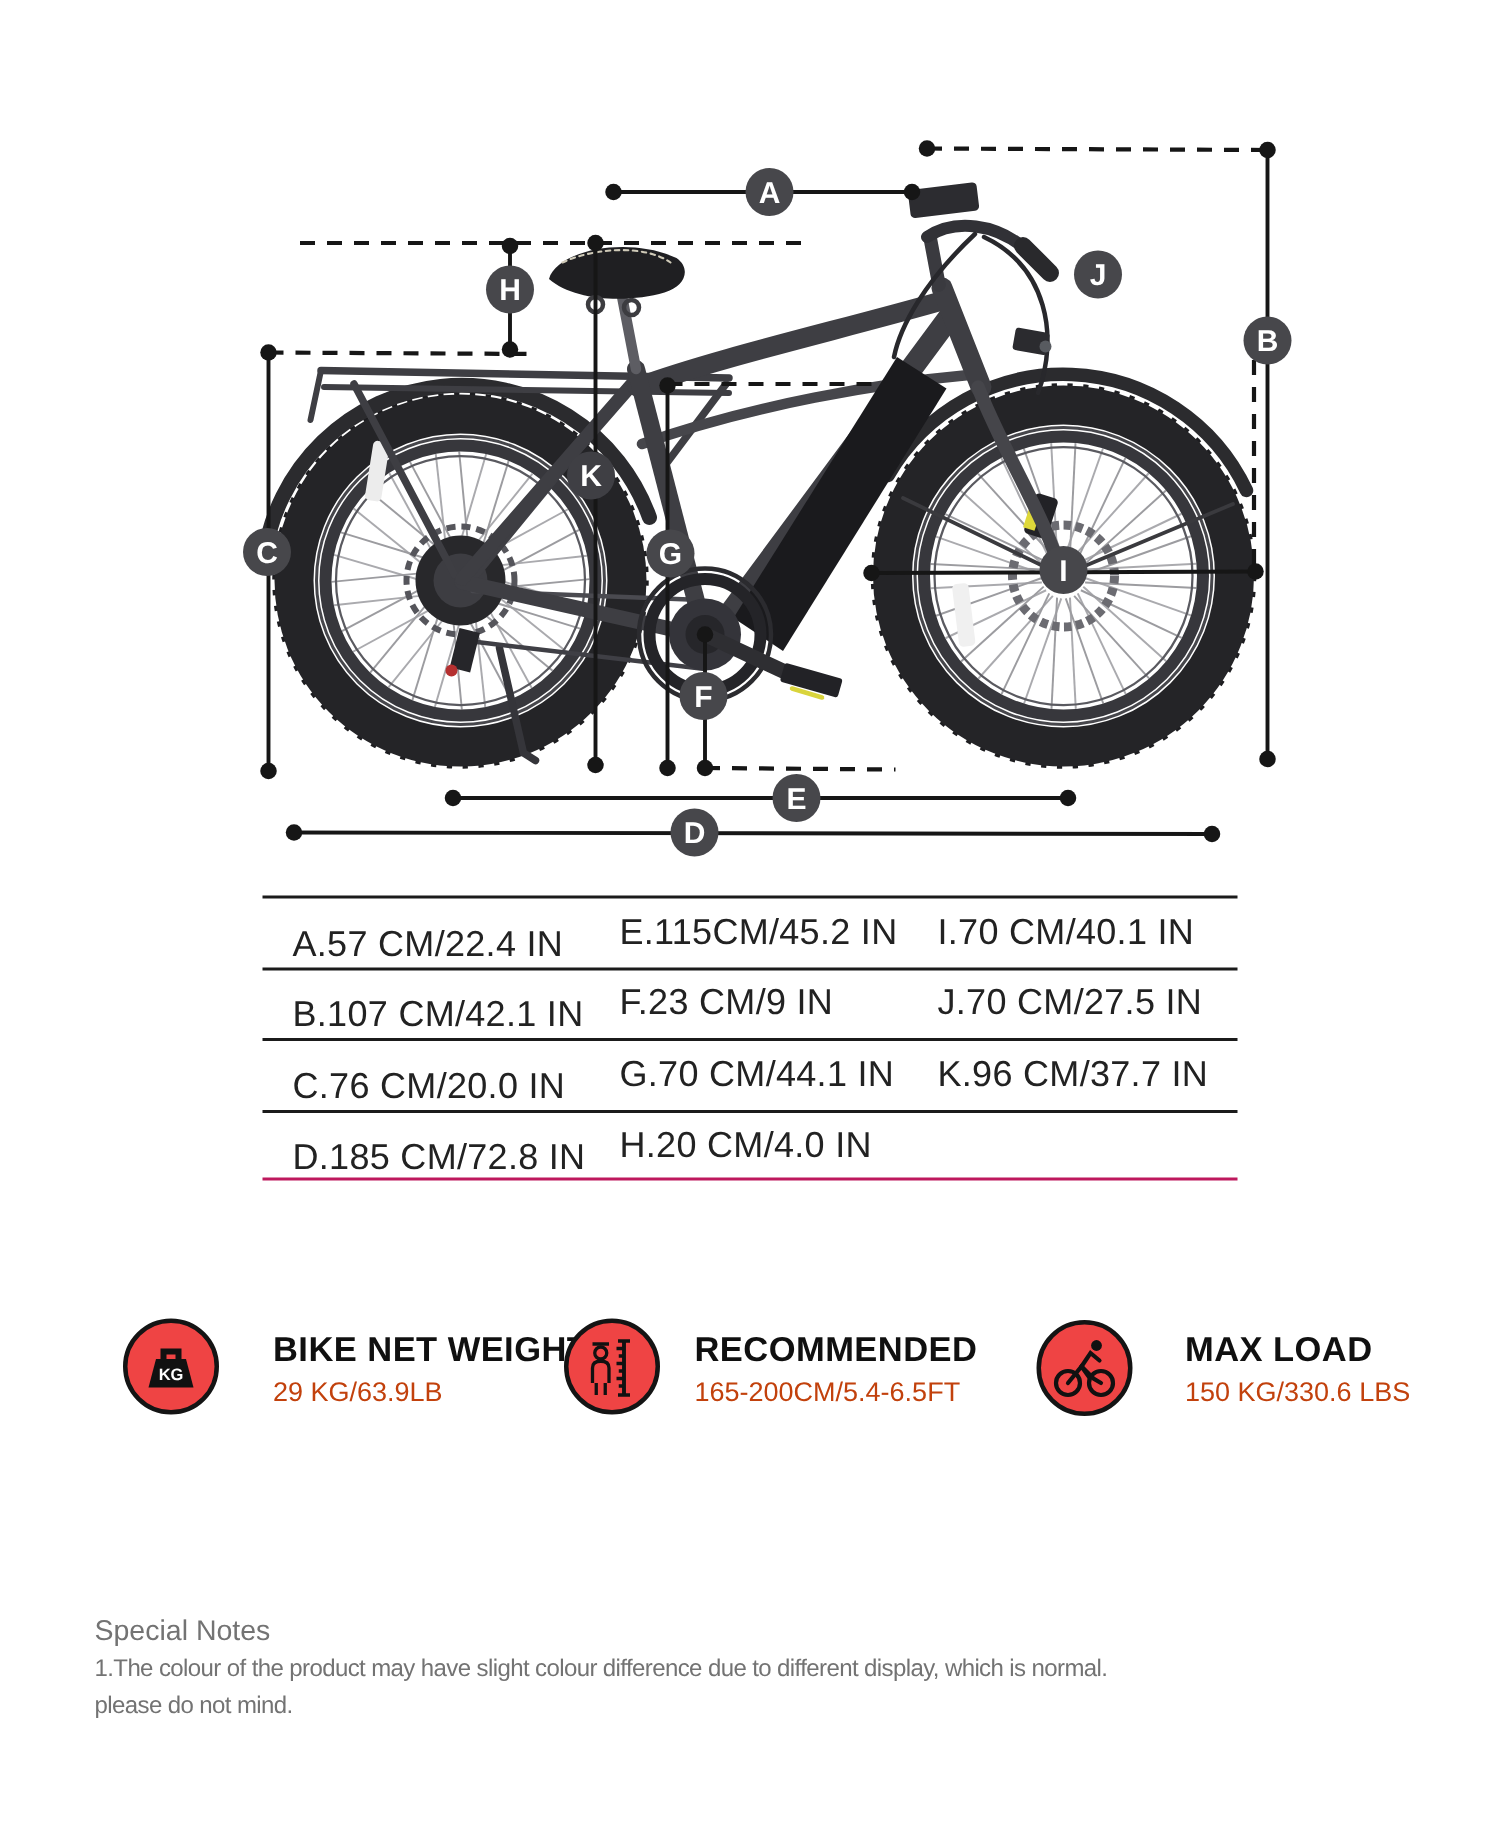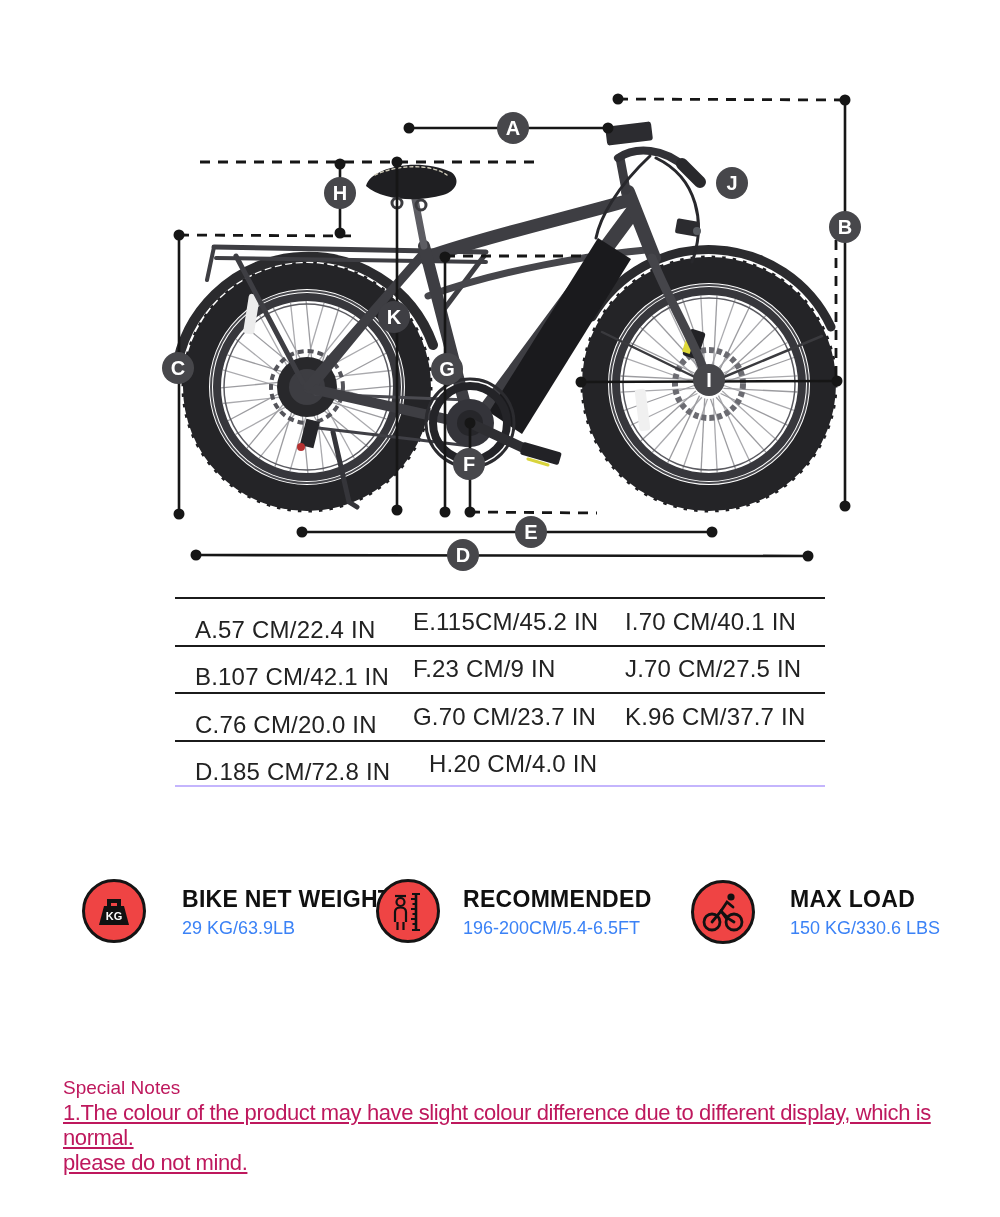--- a/index.html
+++ b/index.html
@@ -4,36 +4,36 @@
 <style>
   html,body{margin:0;padding:0;background:#fff;}
   .page{position:relative;width:1000px;height:1217px;background:#ffffff;
         font-family:"Liberation Sans",sans-serif;overflow:hidden;}
   .diagram-svg{position:absolute;left:0;top:0;}
 
   
   .size-table{position:absolute;left:175px;top:597px;width:650px;}
   .trow{display:grid;grid-template-columns:238px 212px 1fr;align-items:center;
         height:47.5px;border-top:2px solid #1b1b1b;box-sizing:border-box;}
-  .trow:last-child{border-bottom:2px solid #c4b5fd;gap:16px;}
+  .trow:last-child{border-bottom:2px solid #be185d;}
   .tcell{font-size:24px;color:#222;letter-spacing:.2px;white-space:nowrap;}
   .tcell.c1{padding-left:20px;margin-top:16px;}
 
   
   .spec-circle{position:absolute;width:64px;height:64px;border:3px solid #141414;
                border-radius:50%;box-sizing:border-box;background:#ef4444;
                display:flex;align-items:center;justify-content:center;}
   .spec-title{position:absolute;font-size:23px;font-weight:bold;color:#101010;
               letter-spacing:.3px;white-space:nowrap;}
-  .spec-value{position:absolute;font-size:18px;color:#3b82f6;white-space:nowrap;text-align:center;}
+  .spec-value{position:absolute;font-size:18px;color:#c2410c;white-space:nowrap;text-align:center;}
 
   
-  .notes{position:absolute;left:63px;top:1076px;width:920px;color:#be185d;}
+  .notes{position:absolute;left:63px;top:1076px;width:920px;color:#737373;}
   .notes-heading{font-size:19px;line-height:24px;}
-  .notes-line{font-size:22px;line-height:25px;letter-spacing:-0.4px;text-decoration:underline;}
+  .notes-line{font-size:16px;line-height:25px;letter-spacing:-0.4px;}
 </style>
 </head>
 <body>
 
 <div class="page">
 
   <svg class="diagram-svg" width="1000" height="590" viewBox="0 0 1000 590">
 
     <g>
       <circle cx="307" cy="387" r="123.5" fill="none" stroke="#1d1d20" stroke-width="4" stroke-dasharray="3.5 7"></circle>
@@ -287,21 +287,21 @@
       <div class="tcell">E.115CM/45.2 IN</div>
       <div class="tcell">I.70 CM/40.1 IN</div>
     </div>
     <div class="trow">
       <div class="tcell c1">B.107 CM/42.1 IN</div>
       <div class="tcell">F.23 CM/9 IN</div>
       <div class="tcell">J.70 CM/27.5 IN</div>
     </div>
     <div class="trow">
       <div class="tcell c1">C.76 CM/20.0 IN</div>
-      <div class="tcell">G.70 CM/23.7 IN</div>
+      <div class="tcell">G.70 CM/44.1 IN</div>
       <div class="tcell">K.96 CM/37.7 IN</div>
     </div>
     <div class="trow">
       <div class="tcell c1">D.185 CM/72.8 IN</div>
       <div class="tcell">H.20 CM/4.0 IN</div>
       <div class="tcell"></div>
     </div>
   </div>
 
   <div>
@@ -322,21 +322,21 @@
         <line x1="9" y1="7" x2="20" y2="7"></line>
         <circle cx="14.5" cy="13" r="4"></circle>
         <path d="M9 33 V 23 Q 9 18.5 14.5 18.5 Q 20 18.5 20 23 V 33"></path>
         <path d="M11.5 33 V 41 M 17.5 33 V 41"></path>
         <line x1="30" y1="5" x2="30" y2="41" stroke-width="2.6"></line>
         <path d="M26 5 H 34 M 26 41 H 34"></path>
         <path d="M30 10 h-5 M30 15 h-3.5 M30 20 h-5 M30 25 h-3.5 M30 30 h-5 M30 35 h-3.5"></path>
       </svg>
     </div>
     <div class="spec-title" style="left:463px;top:886px;">RECOMMENDED</div>
-    <div class="spec-value" style="left:463px;top:918px;">196-200CM/5.4-6.5FT</div>
+    <div class="spec-value" style="left:463px;top:918px;">165-200CM/5.4-6.5FT</div>
   </div>
 
   <div>
     <div class="spec-circle" style="left:691px;top:880px;">
       <svg width="46" height="46" viewBox="0 0 46 46" fill="none" stroke="#111" stroke-width="2.8" stroke-linecap="round">
         <circle cx="12" cy="33" r="8"></circle>
         <circle cx="34" cy="33" r="8"></circle>
         <path d="M12 33 L 21 22 L 29 30 L 34 33"></path>
         <path d="M21 22 L 27 13 L 33 18"></path>
         <path d="M21 22 L 26 29"></path>

